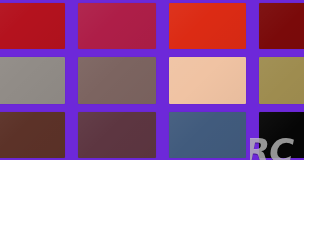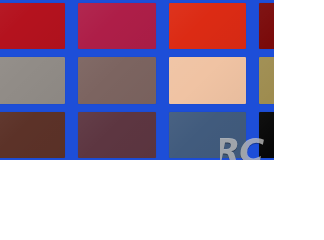--- a/index.html
+++ b/index.html
@@ -6,23 +6,23 @@
   html, body {
     margin: 0;
     padding: 0;
     background: #ffffff;
   }
   body {
     font-family: "Liberation Sans", sans-serif;
   }
   #palette-root {
     position: relative;
-    width: 274px;
+    width: 304px;
     height: 160px;
-    background: #1d4ed8;
+    background: #6d28d9;
     overflow: hidden;
   }
   .swatch-grid {
     position: absolute;
     
     left: -13px;
     top: 3px;
     width: 350px;
     height: 155px;
     display: grid;

